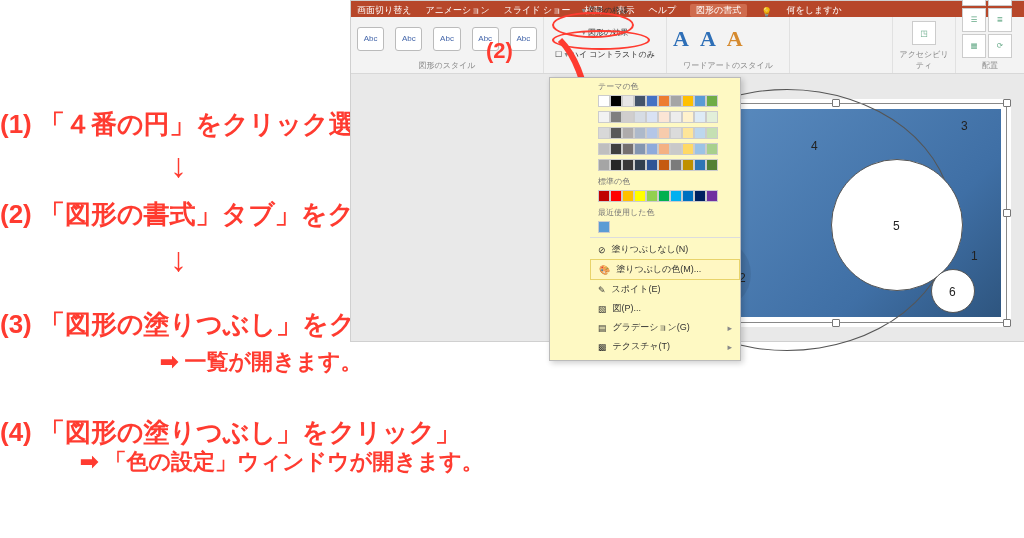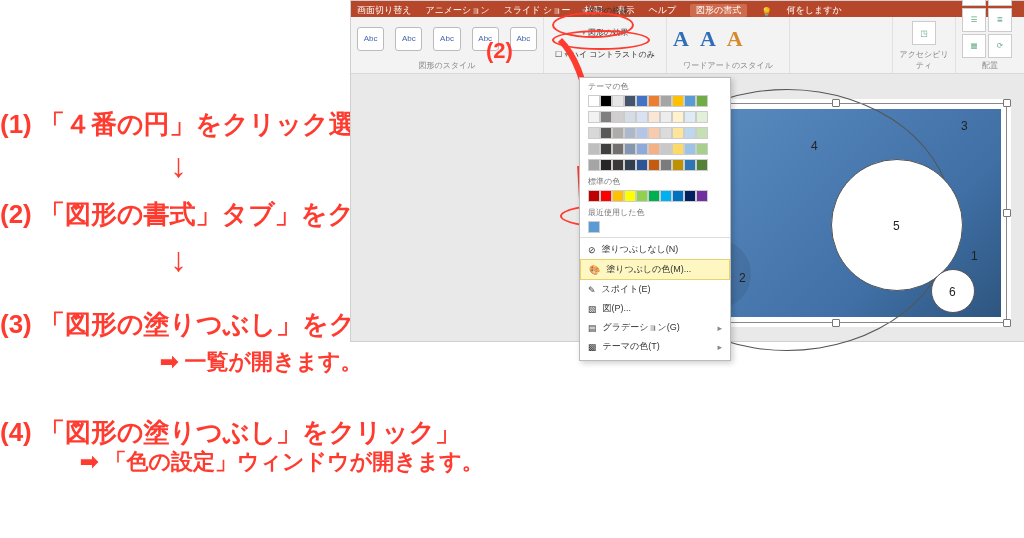--- a/index.html
+++ b/index.html
@@ -31,21 +31,21 @@
   .txtopt span::before{content:"▾ ";color:#888;}
   .ico-btn{width:22px;height:22px;background:#fff;border:1px solid #ccc;display:flex;align-items:center;justify-content:center;color:#6a8;}
   
   #canvas{position:absolute;left:310px;top:98px;width:350px;height:228px;background:#fff;}
   .selbox{position:absolute;left:4px;top:4px;right:4px;bottom:4px;border:1px solid #888;}
   .hand{position:absolute;width:6px;height:6px;background:#fff;border:1px solid #777;border-radius:1px;}
   .bluefill{position:absolute;left:10px;top:10px;right:10px;bottom:10px;background:linear-gradient(135deg,#5d8ec2 0%,#3f6fa5 70%,#2e557f 100%);}
   .big-circle{position:absolute;border:1px solid #555;border-radius:50%;}
   .num{position:absolute;font-size:12px;color:#222;}
   
-  #dropdown{position:absolute;left:228px;top:76px;width:150px;background:#ffffff;border:1px solid #bbb;box-shadow:2px 2px 6px rgba(0,0,0,.2);font-size:9px;color:#333;padding-bottom:4px;z-index:3;}
+  #dropdown{position:absolute;left:198px;top:76px;width:150px;background:#fef9c3;border:1px solid #bbb;box-shadow:2px 2px 6px rgba(0,0,0,.2);font-size:9px;color:#333;padding-bottom:4px;z-index:3;padding-left:40px;}
   #dropdown .sect{padding:3px 8px 1px 8px;color:#777;font-size:8px;}
   #dropdown .swrow{display:grid;grid-template-columns:repeat(10,10px);gap:2px;padding:2px 8px;}
   #dropdown .sw{width:10px;height:10px;border:1px solid #ccc;}
   #dropdown .item{padding:3px 8px;display:flex;align-items:center;gap:6px;}
   #dropdown hr{border:none;border-top:1px solid #ddd;margin:2px 0;}
   .hl{position:absolute;border-radius:50%;background:radial-gradient(circle,#fff9a6 0%,rgba(255,249,166,0) 70%);}
   .redring{position:absolute;border:2px solid #ff3b30;border-radius:50%;}
   .callout{position:absolute;color:#ff3b30;font-weight:800;font-size:22px;}
   .arrow-svg{position:absolute;overflow:visible;}
 </style>
@@ -221,21 +221,21 @@
           <span>▧</span>
           <span>図(P)...</span>
         </div>
     <div class="item">
           <span>▤</span>
           <span>グラデーション(G)</span>
           <span style="margin-left:auto;color:#888">▸</span>
         </div>
     <div class="item">
           <span>▩</span>
-          <span>テーマの色(T)</span>
+          <span>テクスチャ(T)</span>
           <span style="margin-left:auto;color:#888">▸</span>
         </div>
   </div>
 
   <div id="canvas">
     <div class="bluefill"></div>
 
     <div class="big-circle" style="left:-40px;top:-10px;width:330px;height:260px;background:transparent;"></div>
 
     <div class="big-circle" style="left:170px;top:60px;width:130px;height:130px;background:#fff;"></div>

